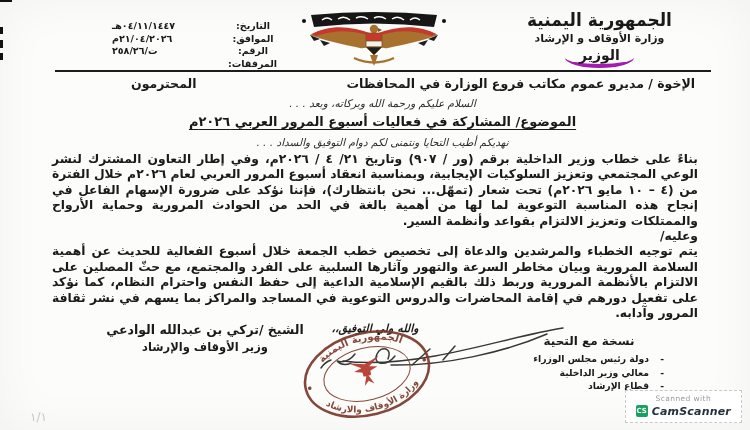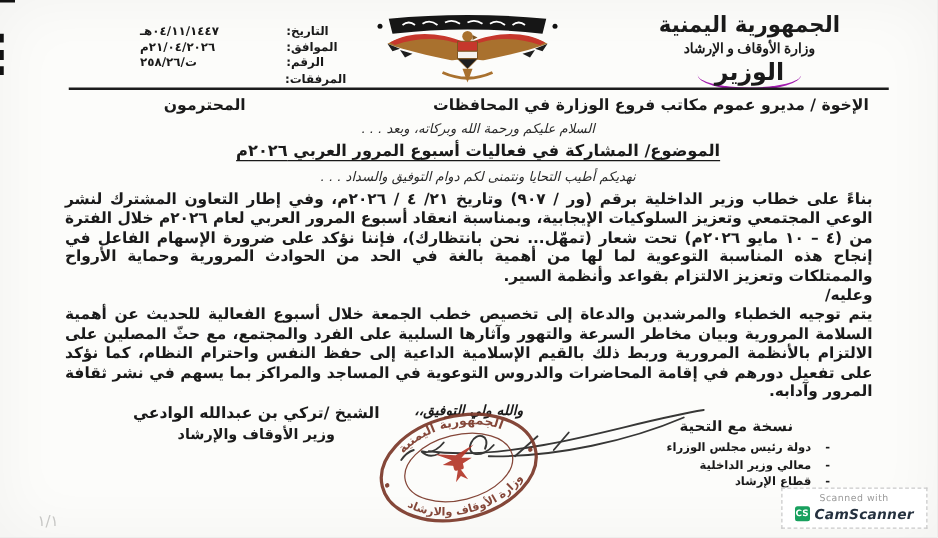--- a/index.html
+++ b/index.html
@@ -8,26 +8,26 @@
     background:#fcfcfa;
     box-shadow:inset 0 0 50px rgba(0,0,0,.045);
     font-family:"DejaVu Sans",sans-serif;color:#1a1a1a;
   }
   .rtl{direction:rtl;}
   
   .edge-artifact{position:absolute;left:0;width:3px;background:#111;}
   
   .hdr-right{position:absolute;top:10px;right:38px;width:225px;text-align:center;}
   .hdr-republic{font-size:17px;font-weight:bold;letter-spacing:-.5px;transform:scaleY(1.05);}
-  .hdr-ministry{font-size:11px;font-weight:bold;margin-top:2px;font-family:Liberation Serif, serif;}
-  .hdr-office{font-size:19px;font-weight:bold;margin-top:2px;display:inline-block;
-    border-bottom:2px solid #a21caf;border-radius:0 0 60% 60%;padding:0 14px 1px;}
+  .hdr-ministry{font-size:11px;font-weight:bold;margin-top:2px;}
+  .hdr-office{font-size:14px;font-weight:bold;margin-top:2px;display:inline-block;
+    border-bottom:4px solid #a21caf;border-radius:0 0 60% 60%;padding:0 14px 1px;}
   .hdr-left{position:absolute;top:20px;left:112px;width:165px;font-size:9.5px;font-weight:bold;}
   .hdr-left .row{display:flex;gap:6px;line-height:12.5px;}
-  .hdr-left .lbl{width:48px;text-align:left;}
+  .hdr-left .lbl{width:48px;text-align:center;}
   .hdr-left .val{flex:1;text-align:left;white-space:nowrap;}
   .emblem{position:absolute;top:8px;left:298px;}
   .rule{position:absolute;top:70px;left:55px;width:656px;height:2px;background:#1c1c1c;}
   
   .addr-row{position:absolute;top:76px;right:55px;left:55px;display:flex;
     justify-content:space-between;align-items:baseline;font-weight:bold;font-size:12.5px;}
   .addr-row .honor{margin-right:auto;margin-left:76px;}
   .center-line{position:absolute;left:70px;right:55px;text-align:center;}
   .salutation{top:97px;font-size:10.5px;font-style:italic;color:#2b2b2b;}
   .subject{top:114px;font-size:13px;font-weight:bold;text-decoration:underline;text-underline-offset:3px;}

